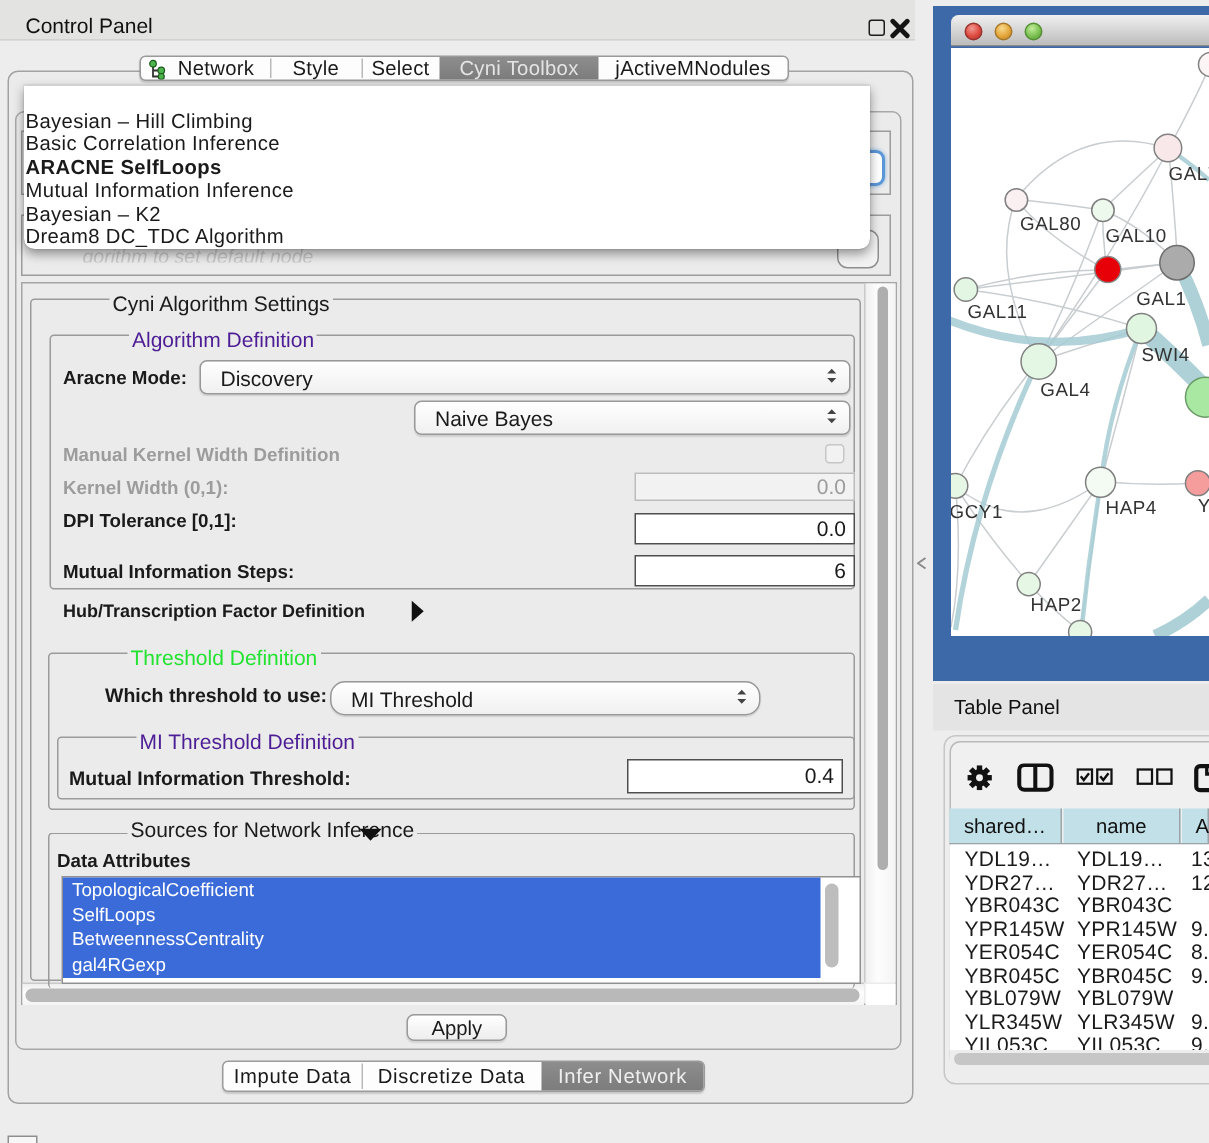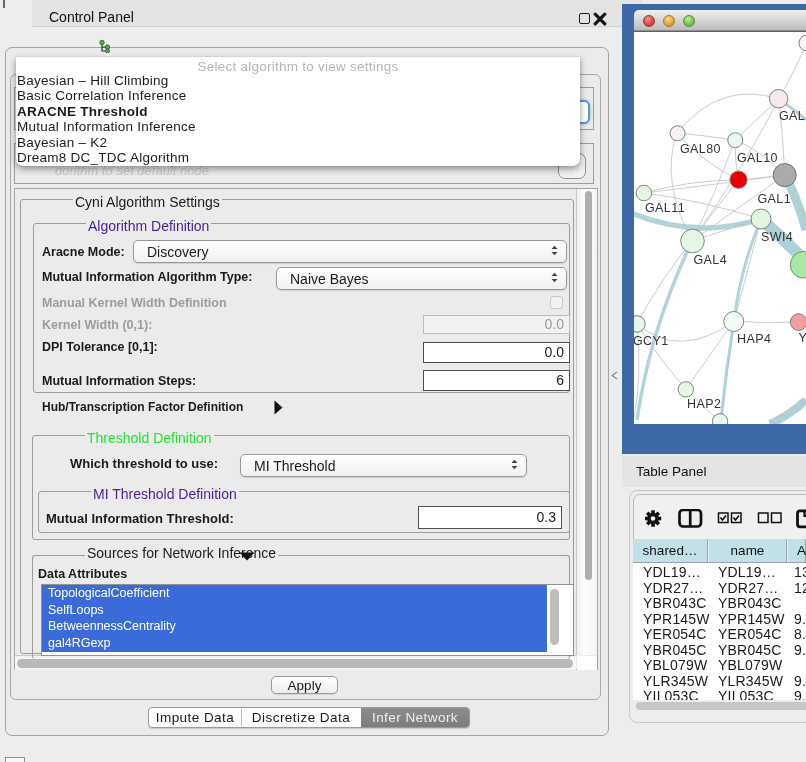--- a/index.html
+++ b/index.html
@@ -2,21 +2,21 @@
 <html><head>
 <meta charset="utf-8">
 <style>
 * { margin:0; padding:0; box-sizing:border-box; }
 html,body { width:806px; height:762px; overflow:hidden; }
 body { font-family:"Liberation Sans", sans-serif; background:#ededed; position:relative; color:#1a1a1a; }
 #app { position:absolute; left:0; top:0; width:806px; height:762px; }
 .abs { position:absolute; }
 
 
-#titlebar { left:0; top:5; width:610px; height:27px; background:#e3e3e1; border-bottom:1px solid #d2d2d0;margin-left:32px; }
+#titlebar { left:0; top:5; width:610px; height:27px; background:#e3e3e1; border-bottom:1px solid #d2d2d0; }
 #titlebar .t { position:absolute; left:17px; top:9px; font-size:14px; color:#111; }
 #tb-sq { left:579px; top:13px; width:11px; height:11px; border:1.8px solid #1c1c1c; border-radius:2px; }
 #panel { left:5px; top:47px; width:604px; height:689px; border:1.5px solid #a2a2a2; border-radius:7px; background:#ebebeb; }
 
 
 #tabs { left:93px; top:37px; width:433px; height:17px; background:#fdfdfd; border:1px solid #9a9a9a; border-radius:4px; box-shadow:0 1px 1px rgba(0,0,0,.15); font-size:13.5px; letter-spacing:0.2px; }
 .tabseg { position:absolute; top:0; height:15px; line-height:15px; text-align:center; color:#1a1a1a; }
 .tabsep { position:absolute; top:1px; width:1px; height:13px; background:#b9b9b9; }
 #tabsel { position:absolute; left:199px; top:0px; width:106px; height:15px; background:linear-gradient(#8d8d8d,#7c7c7c); color:#e4e4e4; text-align:center; line-height:15px; }
 
@@ -97,20 +97,29 @@
 
   <div class="abs" id="panel"></div>
 
   <div class="abs" style="left:10px;top:74px;width:591px;height:626px;border:1px solid #a8a8a8;border-radius:6px;background:#ebebeb;"></div>
 
   <div class="abs bx" style="left:14px;top:87px;width:580px;height:43px;"></div>
   <div class="abs" id="blue-spin"></div>
   <div class="abs bx" style="left:14px;top:143px;width:580px;height:41px;"></div>
   <div class="abs" id="combo-behind"></div>
 
+  <div class="abs" id="tabs">
+    <div class="tabseg" style="left:0;width:86px;padding-left:14px;">Network</div>
+    <div class="tabseg" style="left:86px;width:61px;">Style</div>
+    <div class="tabseg" style="left:147px;width:52px;">Select</div>
+    <div id="tabsel">Cyni Toolbox</div>
+    <div class="tabseg" style="left:305px;width:126px;">jActiveMNodules</div>
+    <div class="tabsep" style="left:86px"></div>
+    <div class="tabsep" style="left:147px"></div>
+  </div>
   <svg class="abs" style="left:99px;top:39px" width="12" height="14" viewBox="0 0 12 14">
     <path d="M3 4 V12 H8 M3 8 H8" stroke="#333" stroke-width="1.2" fill="none"></path>
     <circle cx="3" cy="3.5" r="2.2" fill="#4db34d" stroke="#1e5c1e" stroke-width="0.8"></circle>
     <circle cx="8.5" cy="8" r="2.2" fill="#4db34d" stroke="#1e5c1e" stroke-width="0.8"></circle>
     <circle cx="8.5" cy="12" r="2" fill="#4db34d" stroke="#1e5c1e" stroke-width="0.8"></circle>
   </svg>
 
   <div class="abs" id="spane"></div>
   <div class="abs" id="vsb">
       <div class="th"></div>
@@ -126,21 +135,20 @@
 
   <div class="grp" style="left:33px;top:223px;width:537px;height:170px;">
     <span class="gt blue-t">Algorithm Definition</span>
   </div>
   <label class="b" style="left:42px;top:245px;">Aracne Mode:</label>
   <div class="combo" style="left:133px;top:240px;width:434px;">Discovery
     <svg width="7" height="11" viewBox="0 0 7 11">
         <path d="M0.5 4 L3.5 0.8 L6.5 4 Z M0.5 7 L3.5 10.2 L6.5 7 Z" fill="#444"></path>
       </svg>
   </div>
-  <label class="b" style="left:42px;top:270px;">Mutual Information Algorithm Type:</label>
   <div class="combo" style="left:276px;top:267px;width:291px;">Naive Bayes
     <svg width="7" height="11" viewBox="0 0 7 11">
         <path d="M0.5 4 L3.5 0.8 L6.5 4 Z M0.5 7 L3.5 10.2 L6.5 7 Z" fill="#444"></path>
       </svg>
   </div>
   <label class="b gray" style="left:42px;top:296px;">Manual Kernel Width Definition</label>
   <div class="abs" style="left:550px;top:296px;width:13px;height:13px;border:1.5px solid #c6c6c6;border-radius:3px;background:#f2f2f2;"></div>
   <label class="b gray" style="left:42px;top:318px;">Kernel Width (0,1):</label>
   <div class="tf lite-b" style="left:423px;top:315px;width:147px;height:19px;line-height:17px;">0.0</div>
   <label class="b" style="left:42px;top:340px;">DPI Tolerance [0,1]:</label>
@@ -150,30 +158,30 @@
 
   <label class="b" style="left:42px;top:400px;font-size:12px;">Hub/Transcription Factor Definition</label>
   <svg class="abs" style="left:273px;top:400px;" width="10" height="15" viewBox="0 0 10 15">
       <path d="M1.5 0.5 L9.5 7.5 L1.5 14.5 Z" fill="#111"></path>
     </svg>
 
   <div class="grp" style="left:32px;top:435px;width:538px;height:105px;">
     <span class="gt green-t">Threshold Definition</span>
   </div>
   <label class="b" style="left:70px;top:456px;font-size:13px;">Which threshold to use:</label>
-  <div class="combo" style="left:240px;top:454px;width:287px;">MI Threshold
+  <div class="combo" style="left:220px;top:454px;width:287px;border-radius:10px;">MI Threshold
     <svg width="7" height="11" viewBox="0 0 7 11">
         <path d="M0.5 4 L3.5 0.8 L6.5 4 Z M0.5 7 L3.5 10.2 L6.5 7 Z" fill="#444"></path>
       </svg>
   </div>
   <div class="grp" style="left:38px;top:491px;width:532px;height:42px;">
     <span class="gt blue-t">MI Threshold Definition</span>
   </div>
   <label class="b" style="left:46px;top:511px;font-size:13px;">Mutual Information Threshold:</label>
-  <div class="tf dark-b" style="left:418px;top:506px;width:144px;height:23px;line-height:20px;">0.3</div>
+  <div class="tf dark-b" style="left:418px;top:506px;width:144px;height:23px;line-height:20px;">0.4</div>
 
   <div class="grp" style="left:32px;top:555px;width:538px;height:104px;border-bottom:none;">
     <span class="gt" style="top:-11px;">Sources for Network Inference</span>
   </div>
   <svg class="abs" style="left:239px;top:552px;" width="16" height="9" viewBox="0 0 16 9">
       <path d="M0.5 0.5 L15.5 0.5 L8 8.5 Z" fill="#111"></path>
     </svg>
   <label class="b" style="left:38px;top:567px;">Data Attributes</label>
   <div class="abs" id="dlist">
     <div class="sel" style="top:0px;">
@@ -195,24 +203,23 @@
 
   <div class="abs" style="left:5px;top:757px;width:20px;height:10px;border:1.5px solid #8e8e8e;background:#f7f7f7;"></div>
 
   <svg class="abs" style="left:611px;top:371px;" width="7" height="9" viewBox="0 0 7 9">
       <path d="M6 1 L1 4.5 L6 8" stroke="#8a8a8a" stroke-width="1.3" fill="none"></path>
     </svg>
 
   <div class="abs" style="left:55px;top:163px;width:300px;font-size:13px;color:rgba(120,120,120,0.3);overflow:hidden;height:12px;font-style:italic;">gorithm to set default node</div>
 
   <div class="abs" id="popup">
-      <div class="ph">Select algorithm to view settings</div>
       <div class="it" style="top: 16px;">Bayesian – Hill Climbing</div>
       <div class="it" style="top: 31.4px; text-align: right;">Basic Correlation Inference</div>
-      <div class="it" style="top: 46.8px; font-weight: bold;">ARACNE Threshold</div>
+      <div class="it" style="top: 46.8px; font-weight: bold;">ARACNE SelfLoops</div>
       <div class="it" style="top: 62.2px;">Mutual Information Inference</div>
       <div class="it" style="top: 77.6px;">Bayesian – K2</div>
       <div class="it" style="top: 93px;">Dream8 DC_TDC Algorithm</div>
     </div>
 
   <div class="abs" id="netwin">
     <div id="nettitle">
       <div class="tl" style="left:9px;background:radial-gradient(circle at 40% 30%, #f09a93, #df4a40 55%, #a83730);border:1px solid #98332e;"></div>
       <div class="tl" style="left:29px;background:radial-gradient(circle at 40% 30%, #f7d98c, #e5a73c 55%, #b98427);border:1px solid #a8772a;"></div>
       <div class="tl" style="left:49px;background:radial-gradient(circle at 40% 30%, #c2eb9a, #7dc153 55%, #5a9c38);border:1px solid #549135;"></div>

